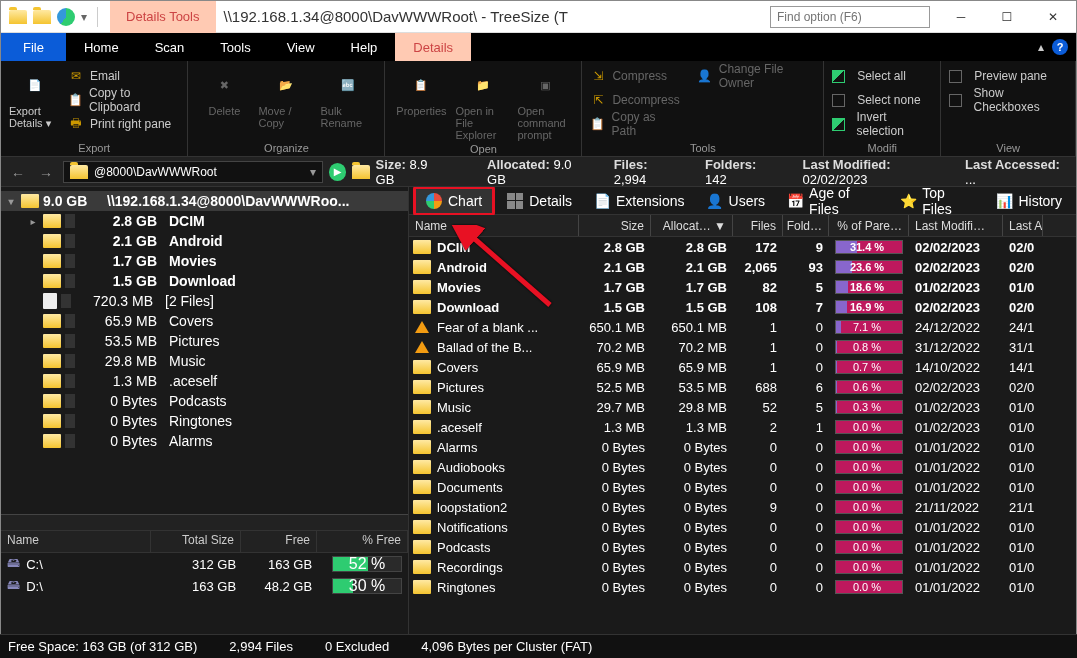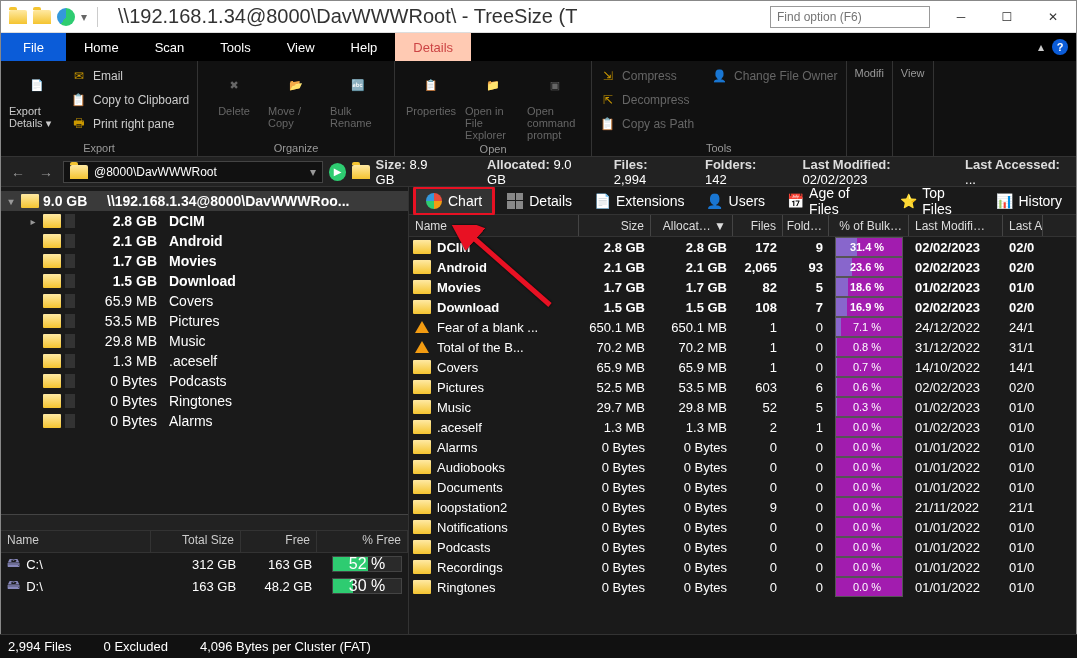--- a/index.html
+++ b/index.html
@@ -5,21 +5,21 @@
 *{margin:0;padding:0;box-sizing:border-box;font-family:'Segoe UI',Tahoma,sans-serif;user-select:none}
 body{background:#f0f0f0;width:1077px;height:658px;overflow:hidden;font-size:12px}
 .window{width:100%;height:100%;background:#1a1a1a;display:flex;flex-direction:column;border:1px solid #888}
 .titlebar{height:32px;background:#fff;display:flex;align-items:center;border-bottom:1px solid #ddd}
 .titlebar-icons{display:flex;align-items:center;gap:6px;padding:0 8px}
 .folder-yellow{width:18px;height:14px;background:linear-gradient(#ffe9a2,#f4c430);border-radius:2px 2px 0 0;position:relative}
 .folder-yellow:before{content:'';position:absolute;top:-3px;left:0;width:8px;height:3px;background:#f4c430;border-radius:2px 2px 0 0}
 .ts-icon{width:18px;height:18px;border-radius:50%;background:conic-gradient(#2ecc71 0 60%,#3498db 60% 100%)}
 .sep{width:1px;height:20px;background:#ccc;margin:0 4px}
 .details-tools{height:32px;line-height:32px;padding:0 16px;background:#ffcab3;color:#c44;font-size:13px}
-.title-path{flex:1;padding:0 8px;color:#333;font-size:20px;white-space:nowrap;overflow:hidden}
+.title-path{flex:1;padding:0 8px;color:#333;font-size:15px;white-space:nowrap;overflow:hidden}
 .search-box{width:160px;height:22px;border:1px solid #999;padding:0 6px;font-size:12px;color:#888;margin-right:8px}
 .win-controls{display:flex}
 .win-btn{width:46px;height:32px;display:flex;align-items:center;justify-content:center;color:#333}
 .menubar{height:28px;background:#000;display:flex;align-items:center;color:#fff}
 .menu-item{padding:0 18px;height:100%;display:flex;align-items:center;font-size:13px}
 .menu-file{background:#0b5cd8;padding:0 22px}
 .menu-details{background:#ffcab3;color:#c44}
 .menu-right{margin-left:auto;display:flex;align-items:center;gap:8px;padding-right:8px}
 .help-circle{width:16px;height:16px;border-radius:50%;background:#0b5cd8;color:#fff;display:flex;align-items:center;justify-content:center;font-size:11px;font-weight:bold}
 .ribbon{height:96px;background:#111;display:flex;border-bottom:1px solid #333}
@@ -73,21 +73,21 @@
 .coghead{height:22px;display:flex;background:#222;color:#ddd;font-size:12px;border-bottom:1px solid #333}
 .ch{padding:2px 6px;border-right:1px solid #444;display:flex;align-items:center;overflow:hidden;white-space:nowrap}
 .ch.r{justify-content:flex-end}
 .filelist{flex:1;overflow:auto}
 .frow{display:flex;height:20px;align-items:center;color:#fff;font-size:13px}
 .frow.bold{font-weight:bold}
 .fc{padding:0 6px;overflow:hidden;white-space:nowrap}
 .fc.r{text-align:right}
 .ficon{width:18px;display:flex;justify-content:center;flex-shrink:0;margin-left:4px}
 .vlc{width:0;height:0;border-left:7px solid transparent;border-right:7px solid transparent;border-bottom:12px solid #f39c12}
-.pbar{width:68px;height:20px;background:#a21caf;position:relative;border:1px solid #555;margin-left:auto}
+.pbar{width:68px;height:14px;background:#be185d;position:relative;border:1px solid #555;margin-left:auto}
 .pfill{height:100%;background:#8866cc}
 .ptxt{position:absolute;inset:0;display:flex;align-items:center;justify-content:center;font-size:11px;padding-right:4px}
 .statusbar{height:24px;background:#111;color:#fff;display:flex;align-items:center;padding:0 8px;gap:32px;font-size:13px;border-top:1px solid #333;position:absolute;bottom:0;left:0;right:0}
 .red-arrow{position:absolute;left:450px;top:225px;z-index:10;pointer-events:none}
 .red-arrow svg{filter:drop-shadow(0 0 1px #000)}
 .w-name{width:170px}
 .w-size{width:72px}
 .w-alloc{width:82px}
 .w-files{width:50px}
 .w-fold{width:46px}
@@ -100,20 +100,21 @@
 
 <div class="window">
   <div class="titlebar">
     <div class="titlebar-icons">
       <div class="folder-yellow"></div>
       <div class="folder-yellow"></div>
       <div class="ts-icon"></div>
       <span style="color:#666">▾</span>
       <div class="sep"></div>
     </div>
+    <div class="details-tools">Details Tools</div>
     <div class="title-path">\\192.168.1.34@8000\DavWWWRoot\ - TreeSize (T</div>
     <input class="search-box" placeholder="Find option (F6)" style="">
     <div class="win-controls">
       <div class="win-btn">─</div>
       <div class="win-btn">☐</div>
       <div class="win-btn win-close">✕</div>
     </div>
   </div>
 
   <div class="menubar">
@@ -207,23 +208,51 @@
         <div class="rstack" style="margin-left:12px">
           <div class="rbtn-sm dim">
               <span class="smallicon">👤</span>
               <span>Change File Owner</span>
             </div>
         </div>
       </div>
       <div class="rgroup-label">Tools</div>
     </div>
     <div class="rgroup">
+      <div class="rgroup-body">
+        <div class="rstack">
+          <div class="rbtn-sm">
+              <span class="checkbox green"></span>
+              <span>Select all</span>
+            </div>
+          <div class="rbtn-sm">
+              <span class="checkbox"></span>
+              <span>Select none</span>
+            </div>
+          <div class="rbtn-sm">
+              <span class="checkbox green"></span>
+              <span>Invert selection</span>
+            </div>
+        </div>
+      </div>
       <div class="rgroup-label">Modifi</div>
     </div>
     <div class="rgroup">
+      <div class="rgroup-body">
+        <div class="rstack">
+          <div class="rbtn-sm">
+              <span class="checkbox"></span>
+              <span>Preview pane</span>
+            </div>
+          <div class="rbtn-sm">
+              <span class="checkbox"></span>
+              <span>Show Checkboxes</span>
+            </div>
+        </div>
+      </div>
       <div class="rgroup-label">View</div>
     </div>
   </div>
 
   <div class="pathbar">
     <span class="navarrow">←</span>
     <span class="navarrow">→</span>
     <div class="addressbox">
       <div class="folder-yellow"></div>
       <span>@8000\DavWWWRoot</span>
@@ -277,20 +306,28 @@
               <span style="width:18px"></span>
               <span class="chev">&nbsp;</span>
               <div class="tfolder"></div>
               <div class="tbar"></div>
               <span class="tsize" style="font-weight:bold">1.5 GB</span>
               <span class="tname" style="font-weight:bold">Download</span>
             </div>
             <div class="tree-row">
               <span style="width:18px"></span>
               <span class="chev">&nbsp;</span>
+              <div class="tfile"></div>
+              <div class="tbar"></div>
+              <span class="tsize">720.3 MB</span>
+              <span class="tname">[2 Files]</span>
+            </div>
+            <div class="tree-row">
+              <span style="width:18px"></span>
+              <span class="chev">&nbsp;</span>
               <div class="tfolder"></div>
               <div class="tbar"></div>
               <span class="tsize">65.9 MB</span>
               <span class="tname">Covers</span>
             </div>
             <div class="tree-row">
               <span style="width:18px"></span>
               <span class="chev">&nbsp;</span>
               <div class="tfolder"></div>
               <div class="tbar"></div>
@@ -412,21 +449,21 @@
             <span class="tabicon">📊</span>
             <span>History</span>
           </div>
       </div>
       <div class="coghead">
         <div class="ch w-name">Name</div>
         <div class="ch r w-size">Size</div>
         <div class="ch r w-alloc">Allocat… ▼</div>
         <div class="ch r w-files">Files</div>
         <div class="ch r w-fold">Fold…</div>
-        <div class="ch r w-pare">% of Bulk…</div>
+        <div class="ch r w-pare">% of Pare…</div>
         <div class="ch w-mod">Last Modifi…</div>
         <div class="ch w-acc">Last A…</div>
       </div>
       <div class="filelist" id="filelist">
           <div class="frow bold">
             <div class="ficon">
               <div class="tfolder"></div>
             </div>
             <div class="fc w-name" style="width:148px">DCIM</div>
             <div class="fc r w-size">2.8 GB</div>
@@ -511,21 +548,21 @@
                 <div class="ptxt">7.1 %</div>
               </div>
             </div>
             <div class="fc w-mod">24/12/2022</div>
             <div class="fc w-acc">24/1</div>
           </div>
           <div class="frow">
             <div class="ficon">
               <div class="vlc"></div>
             </div>
-            <div class="fc w-name" style="width:148px">Total of the B...</div>
+            <div class="fc w-name" style="width:148px">Ballad of the B...</div>
             <div class="fc r w-size">70.2 MB</div>
             <div class="fc r w-alloc">70.2 MB</div>
             <div class="fc r w-files">1</div>
             <div class="fc r w-fold">0</div>
             <div class="fc w-pare" style="display:flex">
               <div class="pbar">
                 <div class="pfill" style="width:0.8%"></div>
                 <div class="ptxt">0.8 %</div>
               </div>
             </div>
@@ -550,21 +587,21 @@
             <div class="fc w-mod">14/10/2022</div>
             <div class="fc w-acc">14/1</div>
           </div>
           <div class="frow">
             <div class="ficon">
               <div class="tfolder"></div>
             </div>
             <div class="fc w-name" style="width:148px">Pictures</div>
             <div class="fc r w-size">52.5 MB</div>
             <div class="fc r w-alloc">53.5 MB</div>
-            <div class="fc r w-files">603</div>
+            <div class="fc r w-files">688</div>
             <div class="fc r w-fold">6</div>
             <div class="fc w-pare" style="display:flex">
               <div class="pbar">
                 <div class="pfill" style="width:0.6%"></div>
                 <div class="ptxt">0.6 %</div>
               </div>
             </div>
             <div class="fc w-mod">02/02/2023</div>
             <div class="fc w-acc">02/0</div>
           </div>
@@ -746,20 +783,21 @@
               </div>
             </div>
             <div class="fc w-mod">01/01/2022</div>
             <div class="fc w-acc">01/0</div>
           </div>
         </div>
     </div>
   </div>
 
   <div class="statusbar">
+    <span>Free Space: 163 GB  (of 312 GB)</span>
     <span>2,994 Files</span>
     <span>0 Excluded</span>
     <span>4,096 Bytes per Cluster (FAT)</span>
   </div>
 </div>
 
 <div class="red-arrow">
   <svg width="110" height="90">
       <defs>
         <marker id="ah" markerWidth="10" markerHeight="10" refX="2" refY="3" orient="auto">

